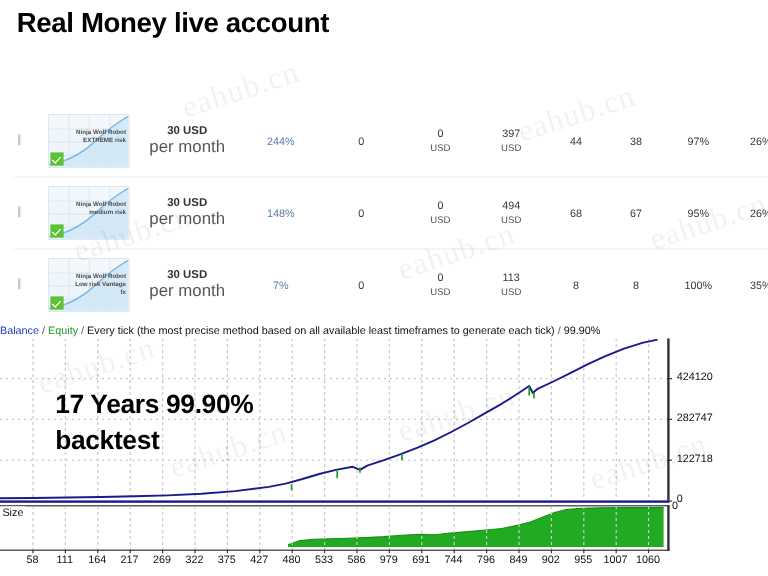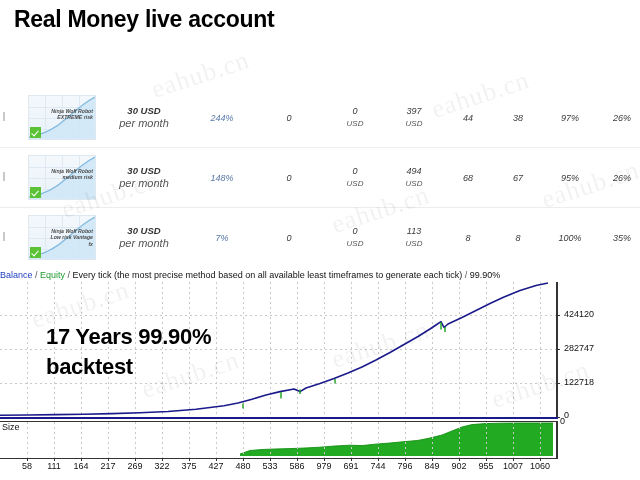--- a/index.html
+++ b/index.html
@@ -27,21 +27,21 @@
     position:absolute;left:14px;top:6px;z-index:30;
   }
   #headline .l1{
     font-size:23px;font-weight:bold;color:#000;line-height:26px;letter-spacing:-0.3px;
   }
   #headline .l2{
     font-size:23px;font-weight:bold;color:#000;line-height:27px;letter-spacing:-0.3px;
   }
   
   #result-table{
-    position:absolute;left:0;top:88px;width:588px;height:180px;z-index:20;font-style:italic;
+    position:absolute;left:12px;top:88px;width:588px;height:180px;z-index:20;
   }
   .trow{
     position:relative;height:59px;width:640px;
     border-bottom:1px solid #ededed;
     display:flex;align-items:center;
   }
   .trow:last-child{border-bottom:none;}
   .row-marker{
     width:8px;height:100%;position:relative;flex:0 0 8px;
   }
@@ -68,21 +68,21 @@
     z-index:4;
   }
   .thumb .check:after{
     content:"";position:absolute;left:3px;top:2px;width:3px;height:6px;
     border:solid #ffffff;border-width:0 1.6px 1.6px 0;transform:rotate(42deg);
   }
   .cell{
     text-align:center;font-size:9px;color:#3a3a3a;line-height:12px;
   }
   .c-price{flex:0 0 96px;font-size:9.5px;font-weight:bold;color:#333;}
-  .c-price .sub{font-weight:normal;font-size:11px;color:#555;}
+  .c-price .sub{font-weight:normal;font-size:14px;color:#555;}
   .c-gain{flex:0 0 60px;color:#5878a8;font-size:9px;}
   .c-zero{flex:0 0 74px;font-size:9px;color:#3a3a3a;}
   .c-usd{flex:0 0 58px;font-size:9px;color:#3a3a3a;}
   .c-usd .sub{font-size:8px;color:#555;}
   .c-amt{flex:0 0 60px;font-size:9px;color:#3a3a3a;}
   .c-amt .sub{font-size:8px;color:#555;}
   .c-n{flex:0 0 48px;}
   .c-n2{flex:0 0 52px;}
   .c-pct{flex:0 0 52px;}
   .c-pct2{flex:0 0 52px;}

